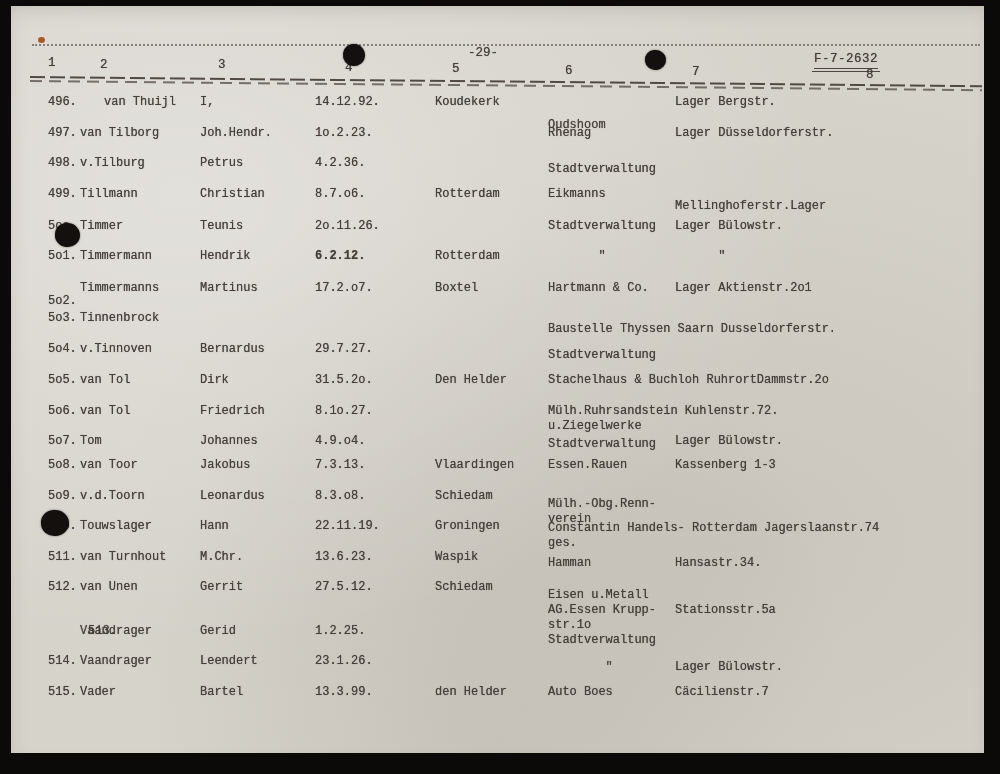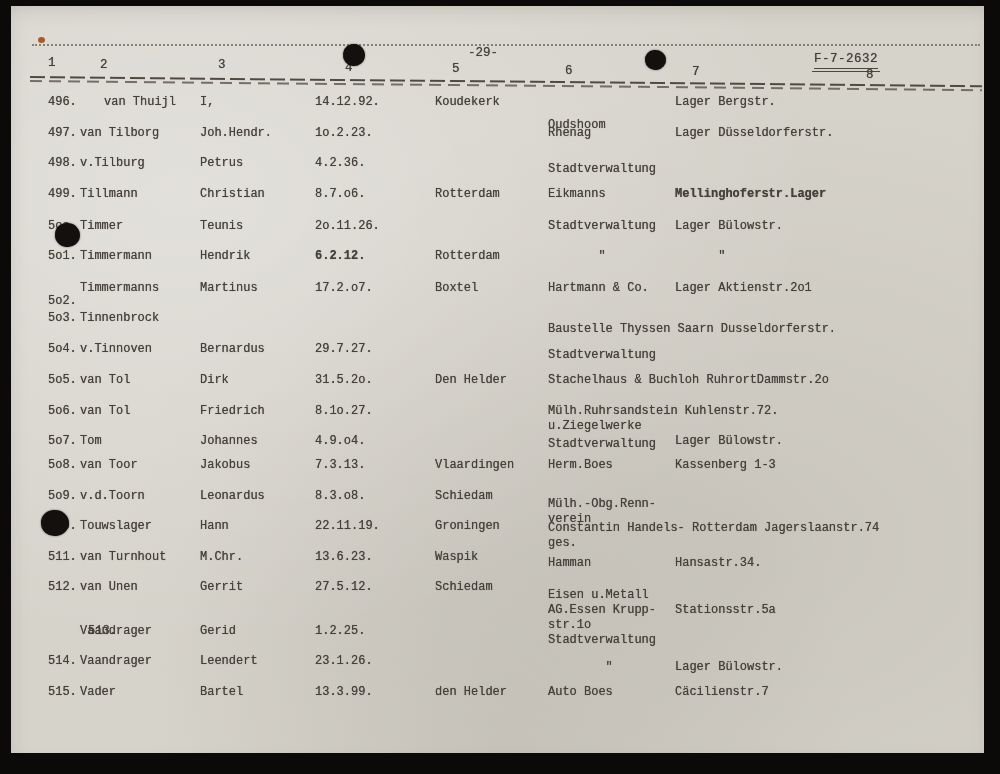--- a/index.html
+++ b/index.html
@@ -95,21 +95,21 @@
         <span class="cell" style="left: 315px; top: 156px;">4.2.36.</span>
         <span class="cell" style="left: 548px; top: 162px;">Stadtverwaltung</span>
       </div>
       <div>
         <span class="cell" style="left: 48px; top: 187px;">499.</span>
         <span class="cell" style="left: 80px; top: 187px;">Tillmann</span>
         <span class="cell" style="left: 200px; top: 187px;">Christian</span>
         <span class="cell" style="left: 315px; top: 187px;">8.7.o6.</span>
         <span class="cell" style="left: 435px; top: 187px;">Rotterdam</span>
         <span class="cell" style="left: 548px; top: 187px;">Eikmanns</span>
-        <span class="cell" style="left: 675px; top: 187px; font-weight: bold;">Mellinghoferstr.Lager</span>
+        <span class="cell" style="left: 675px; top: 199px;">Mellinghoferstr.Lager</span>
       </div>
       <div>
         <span class="cell" style="left: 48px; top: 219px;">5oo.</span>
         <span class="cell" style="left: 80px; top: 219px;">Timmer</span>
         <span class="cell" style="left: 200px; top: 219px;">Teunis</span>
         <span class="cell" style="left: 315px; top: 219px;">2o.11.26.</span>
         <span class="cell" style="left: 548px; top: 219px;">Stadtverwaltung</span>
         <span class="cell" style="left: 675px; top: 219px;">Lager Bülowstr.</span>
       </div>
       <div>
@@ -165,21 +165,21 @@
         <span class="cell" style="left: 315px; top: 434px;">4.9.o4.</span>
         <span class="cell" style="left: 548px; top: 437px;">Stadtverwaltung</span>
         <span class="cell" style="left: 675px; top: 434px;">Lager Bülowstr.</span>
       </div>
       <div>
         <span class="cell" style="left: 48px; top: 458px;">5o8.</span>
         <span class="cell" style="left: 80px; top: 458px;">van Toor</span>
         <span class="cell" style="left: 200px; top: 458px;">Jakobus</span>
         <span class="cell" style="left: 315px; top: 458px;">7.3.13.</span>
         <span class="cell" style="left: 435px; top: 458px;">Vlaardingen</span>
-        <span class="cell" style="left: 548px; top: 458px;">Herm.Boes</span>
+        <span class="cell" style="left: 548px; top: 458px;">Essen.Rauen</span>
         <span class="cell" style="left: 675px; top: 458px;">Kassenberg 1-3</span>
       </div>
       <div>
         <span class="cell" style="left: 48px; top: 489px;">5o9.</span>
         <span class="cell" style="left: 80px; top: 489px;">v.d.Toorn</span>
         <span class="cell" style="left: 200px; top: 489px;">Leonardus</span>
         <span class="cell" style="left: 315px; top: 489px;">8.3.o8.</span>
         <span class="cell" style="left: 435px; top: 489px;">Schiedam</span>
         <span class="cell" style="left: 548px; top: 497px;">Mülh.-Obg.Renn-
 verein</span>

